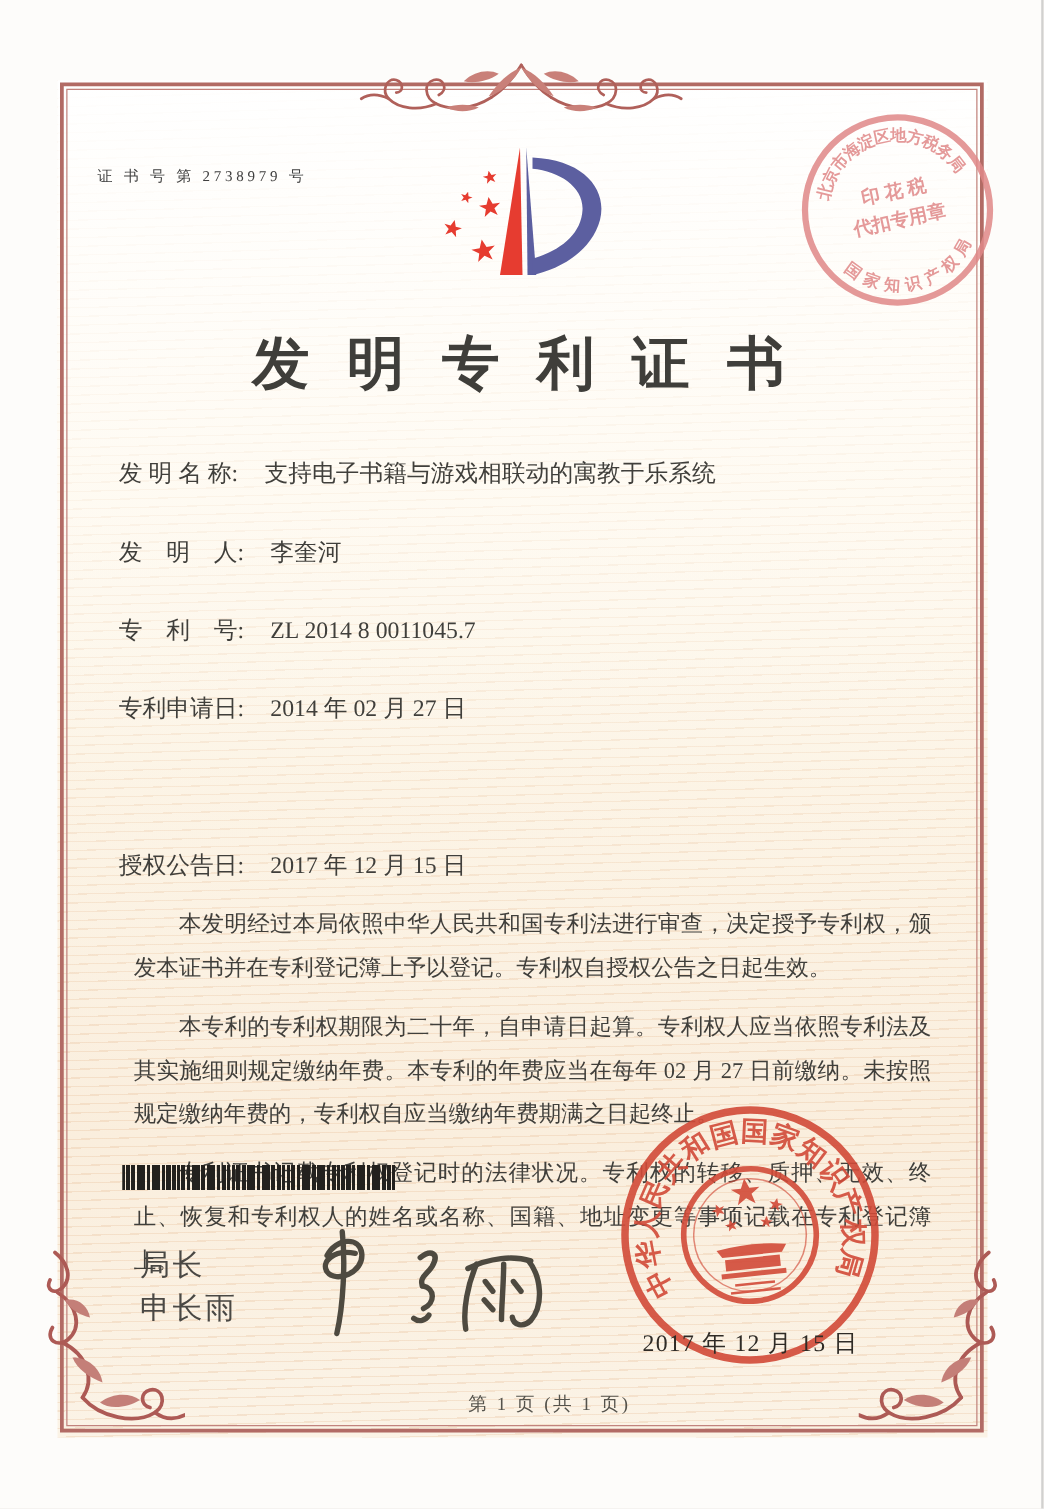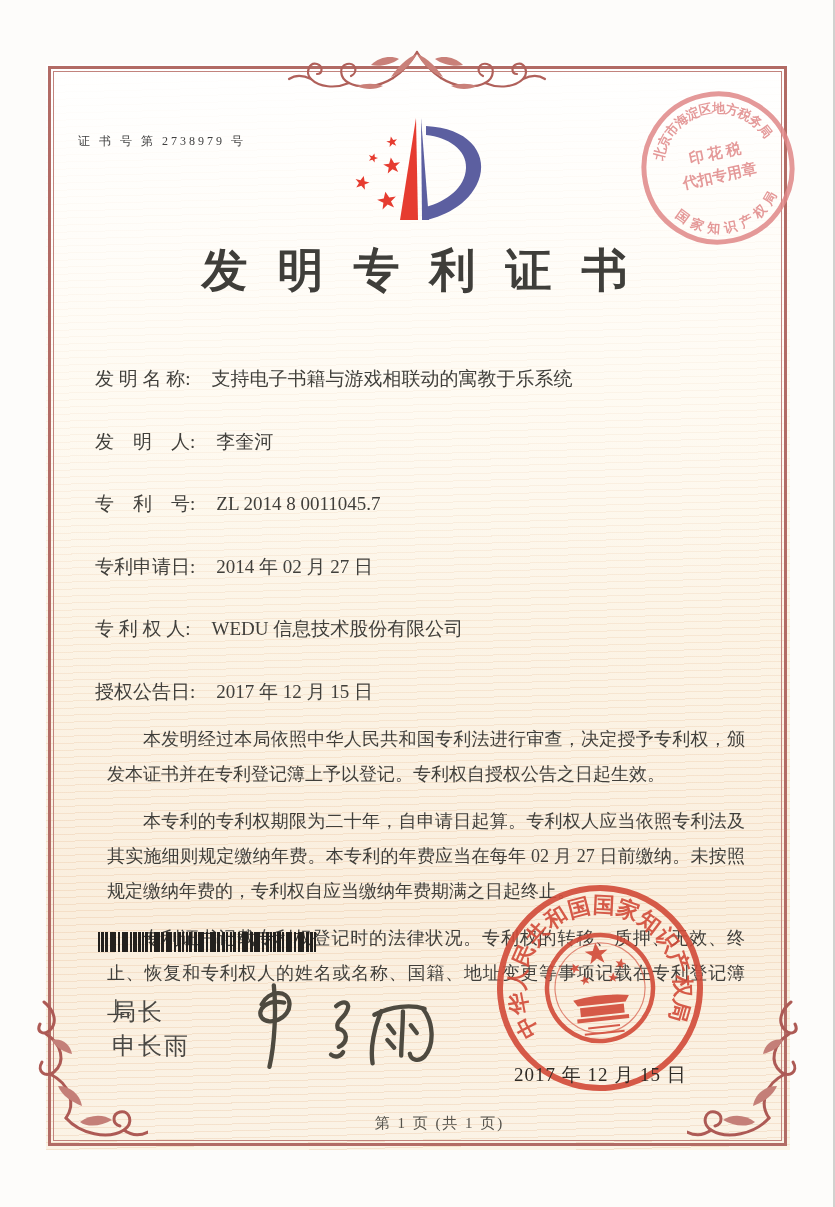--- a/index.html
+++ b/index.html
@@ -21,21 +21,21 @@
   .frame-inner{position:absolute;inset:2px;border:1px solid #c2837d;}
   .scan-edge{position:absolute;right:0;top:0;width:2px;height:100%;background:rgba(110,110,110,.30);}
 
   .cert-no{position:absolute;left:78px;top:133px;font-size:12px;letter-spacing:3px;color:#404040;white-space:nowrap;}
 
   .logo{position:absolute;left:330px;top:104px;width:180px;height:136px;}
   .stamp{position:absolute;left:638px;top:88px;width:160px;height:160px;opacity:.85;transform:rotate(-12deg);}
   .seal{position:absolute;left:494px;top:882px;width:212px;height:212px;opacity:.9;transform:rotate(-6deg);}
   .seal-date{position:absolute;left:514px;top:1062px;font-size:19px;letter-spacing:1px;color:#2f2b26;white-space:nowrap;}
 
-  .title-wrap{position:absolute;left:48px;top:240px;width:733px;display:flex;justify-content:center;}
+  .title-wrap{position:absolute;left:48px;top:260px;width:733px;display:flex;justify-content:center;}
   .title-wrap span{font-size:46px;font-weight:600;color:#3f3e3a;letter-spacing:30px;margin-right:-30px;white-space:nowrap;}
 
   .row{position:absolute;left:95px;font-size:19px;white-space:nowrap;color:#403f3b;}
   .row .val{margin-left:21px;}
   .r0{top:366px}.r1{top:429px}.r2{top:491px}.r3{top:554px}.r4{top:616px}.r5{top:679px}
 
   .body-text{position:absolute;left:95px;top:710px;width:662px;}
   .body-text p{margin:12px;text-indent:2em;font-size:18px;line-height:35px;text-align:justify;color:#403f3b;}
 
   .barcode{
@@ -159,21 +159,20 @@
   </svg>
 
   <div class="title-wrap">
     <span>发明专利证书</span>
   </div>
 
   <div class="row r0"><span class="lab">发 明 名 称:</span><span class="val">支持电子书籍与游戏相联动的寓教于乐系统</span></div>
   <div class="row r1"><span class="lab">发　明　人:</span><span class="val">李奎河</span></div>
   <div class="row r2"><span class="lab">专　利　号:</span><span class="val">ZL 2014 8 0011045.7</span></div>
   <div class="row r3"><span class="lab">专利申请日:</span><span class="val">2014 年 02 月 27 日</span></div>
-  <div class="row r4"><span class="lab">专 利 权 人:</span><span class="val">WEDU 信息技术股份有限公司</span></div>
   <div class="row r5"><span class="lab">授权公告日:</span><span class="val">2017 年 12 月 15 日</span></div>
 
   <div class="body-text">
     <p>本发明经过本局依照中华人民共和国专利法进行审查，决定授予专利权，颁发本证书并在专利登记簿上予以登记。专利权自授权公告之日起生效。</p>
     <p>本专利的专利权期限为二十年，自申请日起算。专利权人应当依照专利法及其实施细则规定缴纳年费。本专利的年费应当在每年 02 月 27 日前缴纳。未按照规定缴纳年费的，专利权自应当缴纳年费期满之日起终止。</p>
     <p>专利证书记载专利权登记时的法律状况。专利权的转移、质押、无效、终止、恢复和专利权人的姓名或名称、国籍、地址变更等事项记载在专利登记簿上。</p>
   </div>
 
   <div class="barcode"></div>
 

